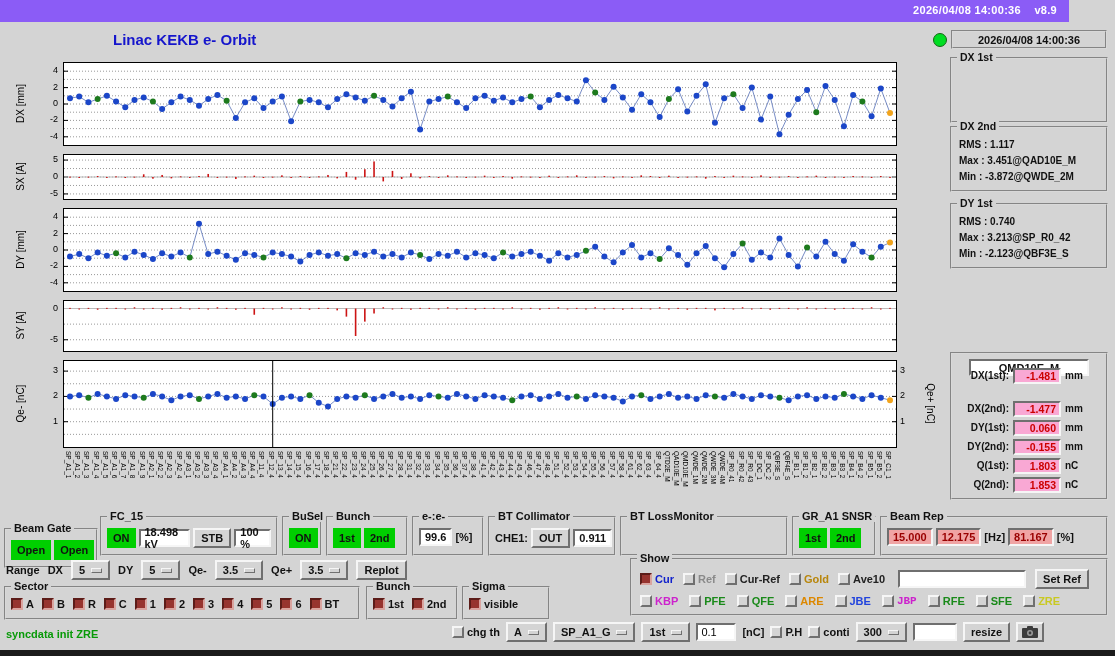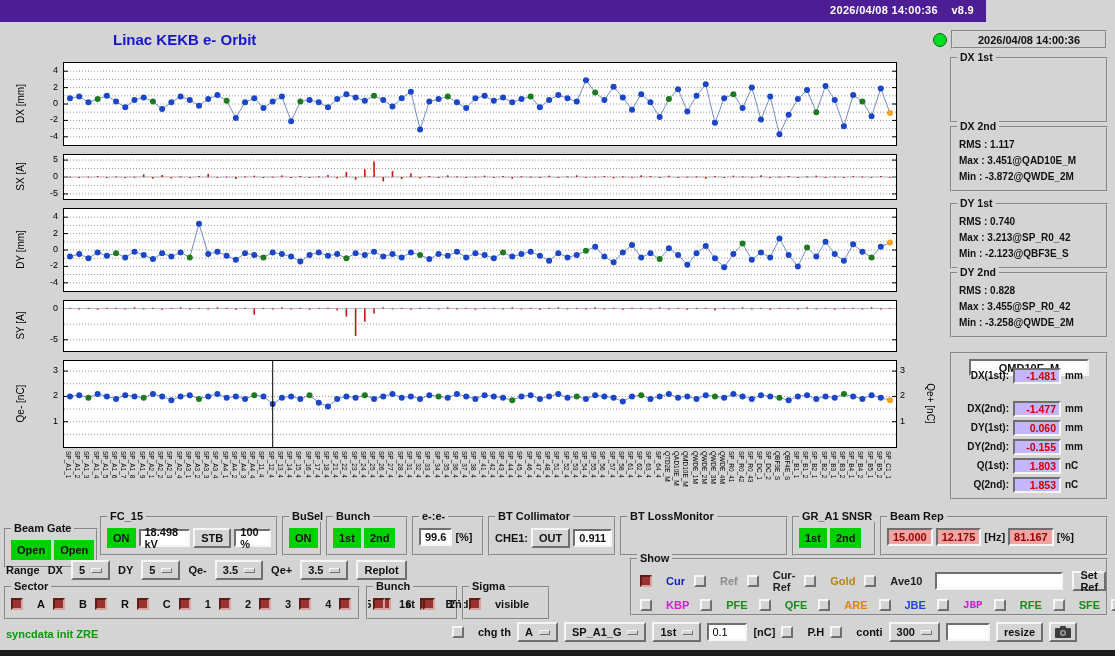--- a/index.html
+++ b/index.html
@@ -2,42 +2,42 @@
 <html><head>
 <meta charset="utf-8">
 <style>
   * { box-sizing: border-box; margin: 0; padding: 0; }
   html,body { background:#9a9a9a; }
   #app {
     position: relative; width: 1115px; height: 656px;
     background: #d4d4d4; overflow: hidden;
     font-family: "Liberation Sans", sans-serif; font-size: 11px; color: #111;
   }
-  .topbar { position:absolute; top:0; left:0; width:986px; height:22px; background:#4c1d95; }
+  .topbar { position:absolute; top:0; left:0; width:1069px; height:22px; background:#8b5cf6; }
   .topbar .txt { position:absolute; right:12px; top:4px; color:#fff; font-weight:bold; font-size:11px; letter-spacing:0.3px; }
   .botbar { position:absolute; top:650px; left:0; width:1115px; height:6px; background:#1b1b1b; }
   .apptitle { position:absolute; left:113px; top:31px; font-size:15px; font-weight:bold; color:#1515cc; }
 
   
   .raised { background:#d4d4d4; border:2px solid; border-color:#f6f6f6 #6f6f6f #6f6f6f #f6f6f6; }
   .btn { display:inline-flex; align-items:center; justify-content:center; height:20px; padding:0 6px; font-weight:bold; font-size:11px; cursor:default; }
   .green { background:#00cf00; }
   .val { display:inline-flex; align-items:center; justify-content:center; height:18px; padding:0 4px; font-weight:bold; font-size:11px;
          background:#fff; border:2px solid; border-color:#6f6f6f #f6f6f6 #f6f6f6 #6f6f6f; }
   .val.pink { background:#f0a4a4; color:#990000; }
   .unit { font-weight:bold; font-size:11px; }
   .dd { display:inline-flex; align-items:center; gap:6px; height:20px; padding:0 6px; font-weight:bold; font-size:11px;
         background:#d4d4d4; border:2px solid; border-color:#f6f6f6 #6f6f6f #6f6f6f #f6f6f6; }
   .dd .notch { width:11px; height:5px; background:#d4d4d4; border:1px solid; border-color:#f6f6f6 #6f6f6f #6f6f6f #f6f6f6; }
   .entry { height:18px; padding:0 3px; font-size:11px; font-family:"Liberation Sans",sans-serif;
            background:#fff; border:2px solid; border-color:#6f6f6f #f6f6f6 #f6f6f6 #6f6f6f; }
   .cb { width:12px; height:12px; flex:0 0 12px; display:inline-block; background:#d4d4d4;
         border:2px solid; border-color:#f6f6f6 #6f6f6f #6f6f6f #f6f6f6; }
   .cb.maroon { background:#97342f; border-color:#5c1c18 #d9a49f #d9a49f #5c1c18; }
-  .toggle { display:inline-flex; align-items:center; gap:14px; }
+  .toggle { display:inline-flex; align-items:center; gap:3px; }
   .tlabel { font-weight:bold; font-size:11px; }
 
   .fieldset { position:absolute; border:2px groove #d9d9d9; }
   .fieldset .legend { position:absolute; top:-8px; left:5px; background:#d4d4d4; padding:0 3px; font-weight:bold; font-size:11px; white-space:nowrap; }
   .frow { display:flex; align-items:center; gap:3px; padding:10px 5px 4px 5px; }
 
   
   .plot-box { position:absolute; left:63px; width:834px; background:#fff; border:1px solid #000; }
   .ytick { position:absolute; width:22px; text-align:right; font-size:9px; color:#000; }
   .ytick-r { position:absolute; width:20px; text-align:left; font-size:9px; color:#000; }
@@ -53,21 +53,21 @@
   .statgroup { position:absolute; left:950px; width:158px; height:66px; border:2px groove #d9d9d9; }
   .statgroup .legend { position:absolute; top:-8px; left:5px; background:#d4d4d4; padding:0 3px; font-weight:bold; font-size:10.5px; }
   .statline { padding:0 0 0 7px; font-weight:bold; font-size:10px; line-height:16px; white-space:nowrap; }
   .statgroup .inner { padding-top:9px; }
   .qmdbox { position:absolute; left:950px; top:352px; width:158px; height:148px; border:2px groove #d9d9d9; }
   .qmdtitle { position:absolute; left:17px; top:5px; width:120px; height:17px; background:#fff;
               border:2px solid; border-color:#6f6f6f #f6f6f6 #f6f6f6 #6f6f6f;
               display:flex; align-items:center; justify-content:center; font-weight:bold; font-size:11px; }
   .qmdrow { position:absolute; left:4px; display:flex; align-items:center; gap:4px; height:17px; }
   .qmdlabel { width:53px; text-align:right; font-weight:bold; font-size:10px; }
-  .qmdval { width:48px; height:16px; background:#c4b5fd; border:2px solid; border-color:#6f6f6f #f6f6f6 #f6f6f6 #6f6f6f;
+  .qmdval { width:48px; height:16px; background:#f9a8d4; border:2px solid; border-color:#6f6f6f #f6f6f6 #f6f6f6 #6f6f6f;
             display:flex; align-items:center; justify-content:flex-end; padding-right:3px;
             color:#cc0000; font-weight:bold; font-size:10.5px; }
   .qmdunit { font-weight:bold; font-size:10px; }
 
   .row2 { position:absolute; left:6px; top:560px; display:flex; align-items:center; gap:8px; }
   .blabel { font-weight:bold; font-size:11px;text-align:center; }
   .showrow { display:flex; align-items:center; gap:9px; padding:9px 6px 2px 8px; }
   .showrow2 { display:flex; align-items:center; gap:11px; padding:4px 6px 2px 8px; }
   .statusmsg { position:absolute; left:6px; top:628px; color:#089a08; font-weight:bold; font-size:11px; }
   .bottomrow { position:absolute; left:452px; top:622px; display:flex; align-items:center; gap:6px; }
@@ -99,28 +99,20 @@
       <div class="statline">Max :  3.451@QAD10E_M</div>
       <div class="statline">Min : -3.872@QWDE_2M</div>
     </div>
   </div>
   <div class="statgroup" style="top:203px">
     <span class="legend">DY 1st</span>
     <div class="inner">
       <div class="statline">RMS :  0.740</div>
       <div class="statline">Max :  3.213@SP_R0_42</div>
       <div class="statline">Min : -2.123@QBF3E_S</div>
-    </div>
-  </div>
-  <div class="statgroup" style="top:272px">
-    <span class="legend">DY 2nd</span>
-    <div class="inner">
-      <div class="statline">RMS :  0.828</div>
-      <div class="statline">Max :  3.455@SP_R0_42</div>
-      <div class="statline">Min : -3.258@QWDE_2M</div>
     </div>
   </div>
 
   <div class="qmdbox">
     <div class="qmdtitle">QMD10E_M</div>
     <div class="qmdrow" style="top:13px">
       <span class="qmdlabel">DX(1st):</span>
       <span class="qmdval">-1.481</span>
       <span class="qmdunit">mm</span>
     </div>

